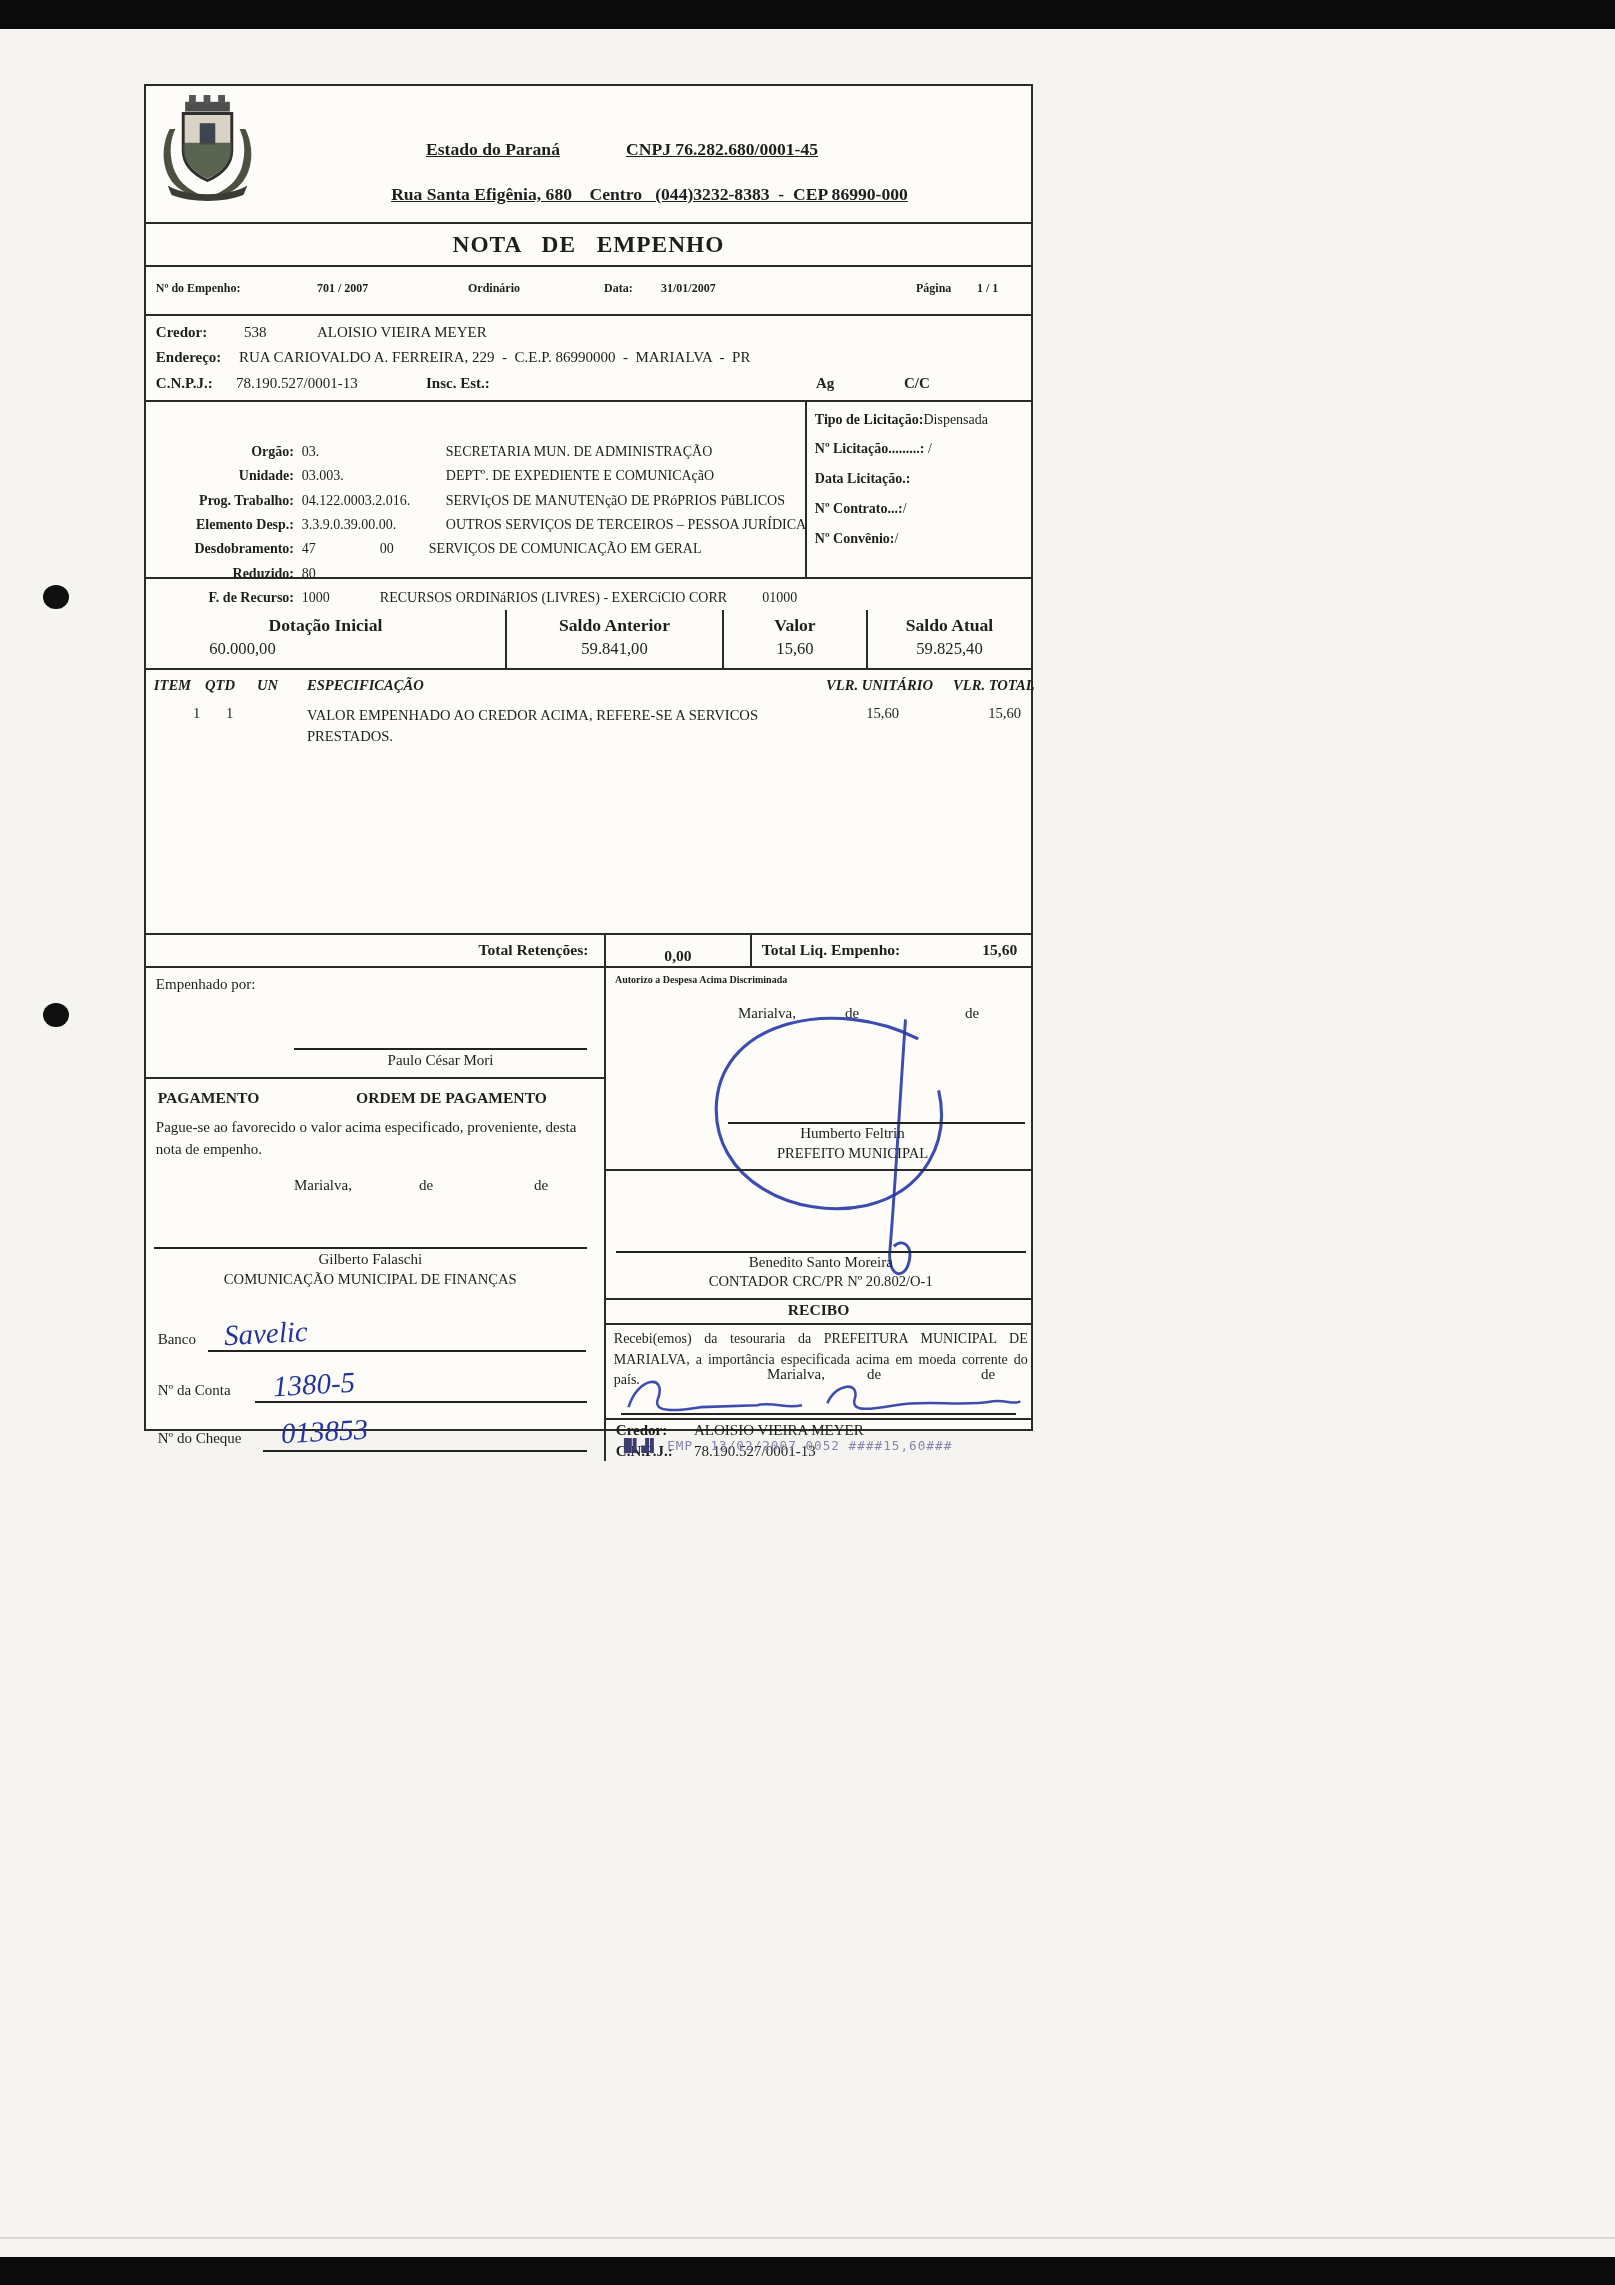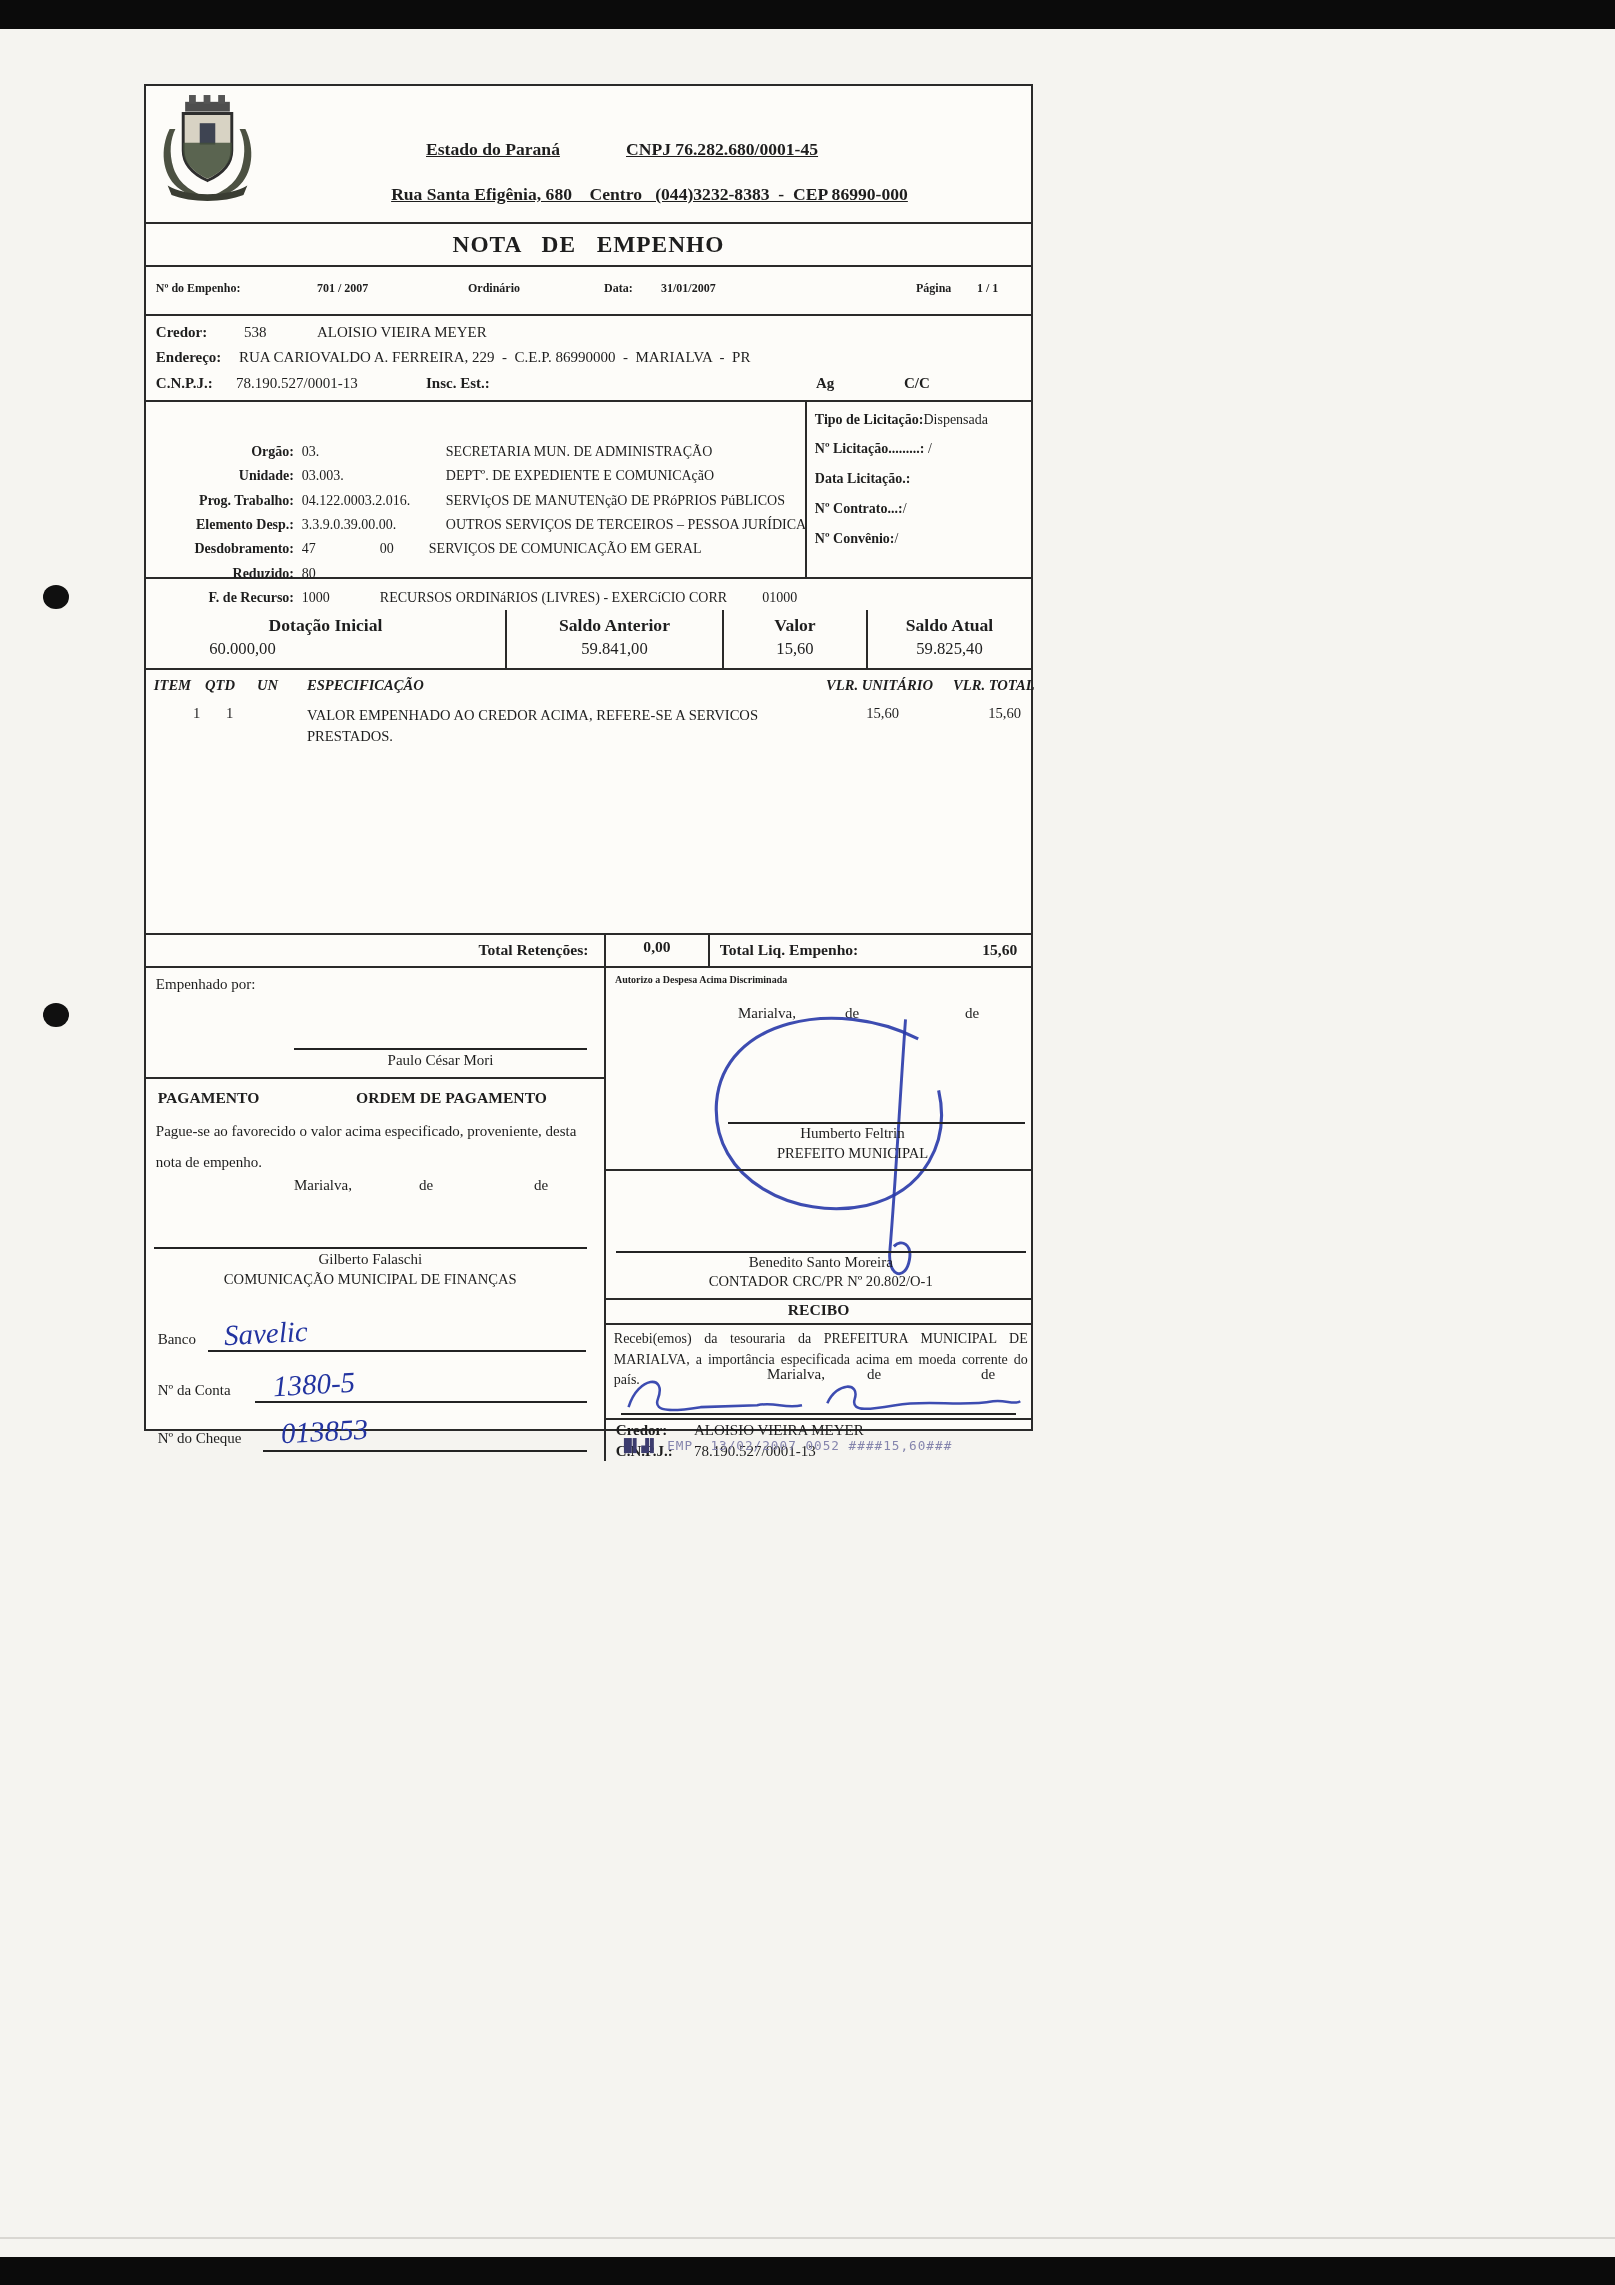--- a/index.html
+++ b/index.html
@@ -71,34 +71,34 @@
   
   .sec-itens { height:265px; font-size:14.6px; }
   .sec-itens span { position:absolute; white-space:pre; }
   .it-h { top:6.8px; font-weight:bold; font-style:italic; }
   .it-v { top:35px; }
   .it-espec { left:161px; width:458px; white-space:normal !important; line-height:20.5px; }
 
   
   .sec-tot { height:33px; display:flex; font-size:15.6px; font-weight:bold; }
   .tot-c1 { width:460px; border-right:2px solid #2a2a2a; text-align:right; padding:5.9px 15.6px 0 0; }
-  .tot-c2 { width:104px; border-right:2px solid #2a2a2a; text-align:center; padding-top:3px; }
+  .tot-c2 { width:146px; border-right:2px solid #2a2a2a; text-align:center; padding-top:12px; }
   .tot-c3 { flex:1; position:relative; padding-top:5.9px; }
   .tot-c3 .tl { position:absolute; left:9.8px; }
   .tot-c3 .tv { position:absolute; right:13.7px; }
 
   
   .sec-bottom { height:493px; display:flex; border-bottom:none; }
   .col-left { width:460px; border-right:2px solid #2a2a2a; position:relative; font-size:15px; }
   .col-right { flex:1; position:relative; font-size:15px; }
   .abs { position:absolute; white-space:pre; }
   .sig-line { position:absolute; border-bottom:2px solid #232323; height:0; }
   .hdiv { position:absolute; left:0; width:100%; border-bottom:2px solid #2a2a2a; height:0; }
   .cname { text-align:center; }
-  .para { position:absolute; line-height:31px; }
+  .para { position:absolute; line-height:22px; }
   .para-recibo { line-height:20.5px; font-size:14px; text-align:justify; }
   .hw { font-style:italic; color:#2334a0; font-size:29px; position:absolute; transform:rotate(-3deg); }
   .f-label { font-size:15px; }
   .sig-svg { position:absolute; pointer-events:none; }
 
   .stamp { position:absolute; left:624px; top:1438px; font-family:"DejaVu Sans Mono", monospace;
     font-size:12.7px; color:#8585ad; letter-spacing:1px; white-space:pre; }
   .stamp .pfx { color:#3c3c6e; font-weight:bold; }
 </style>
 </head>

